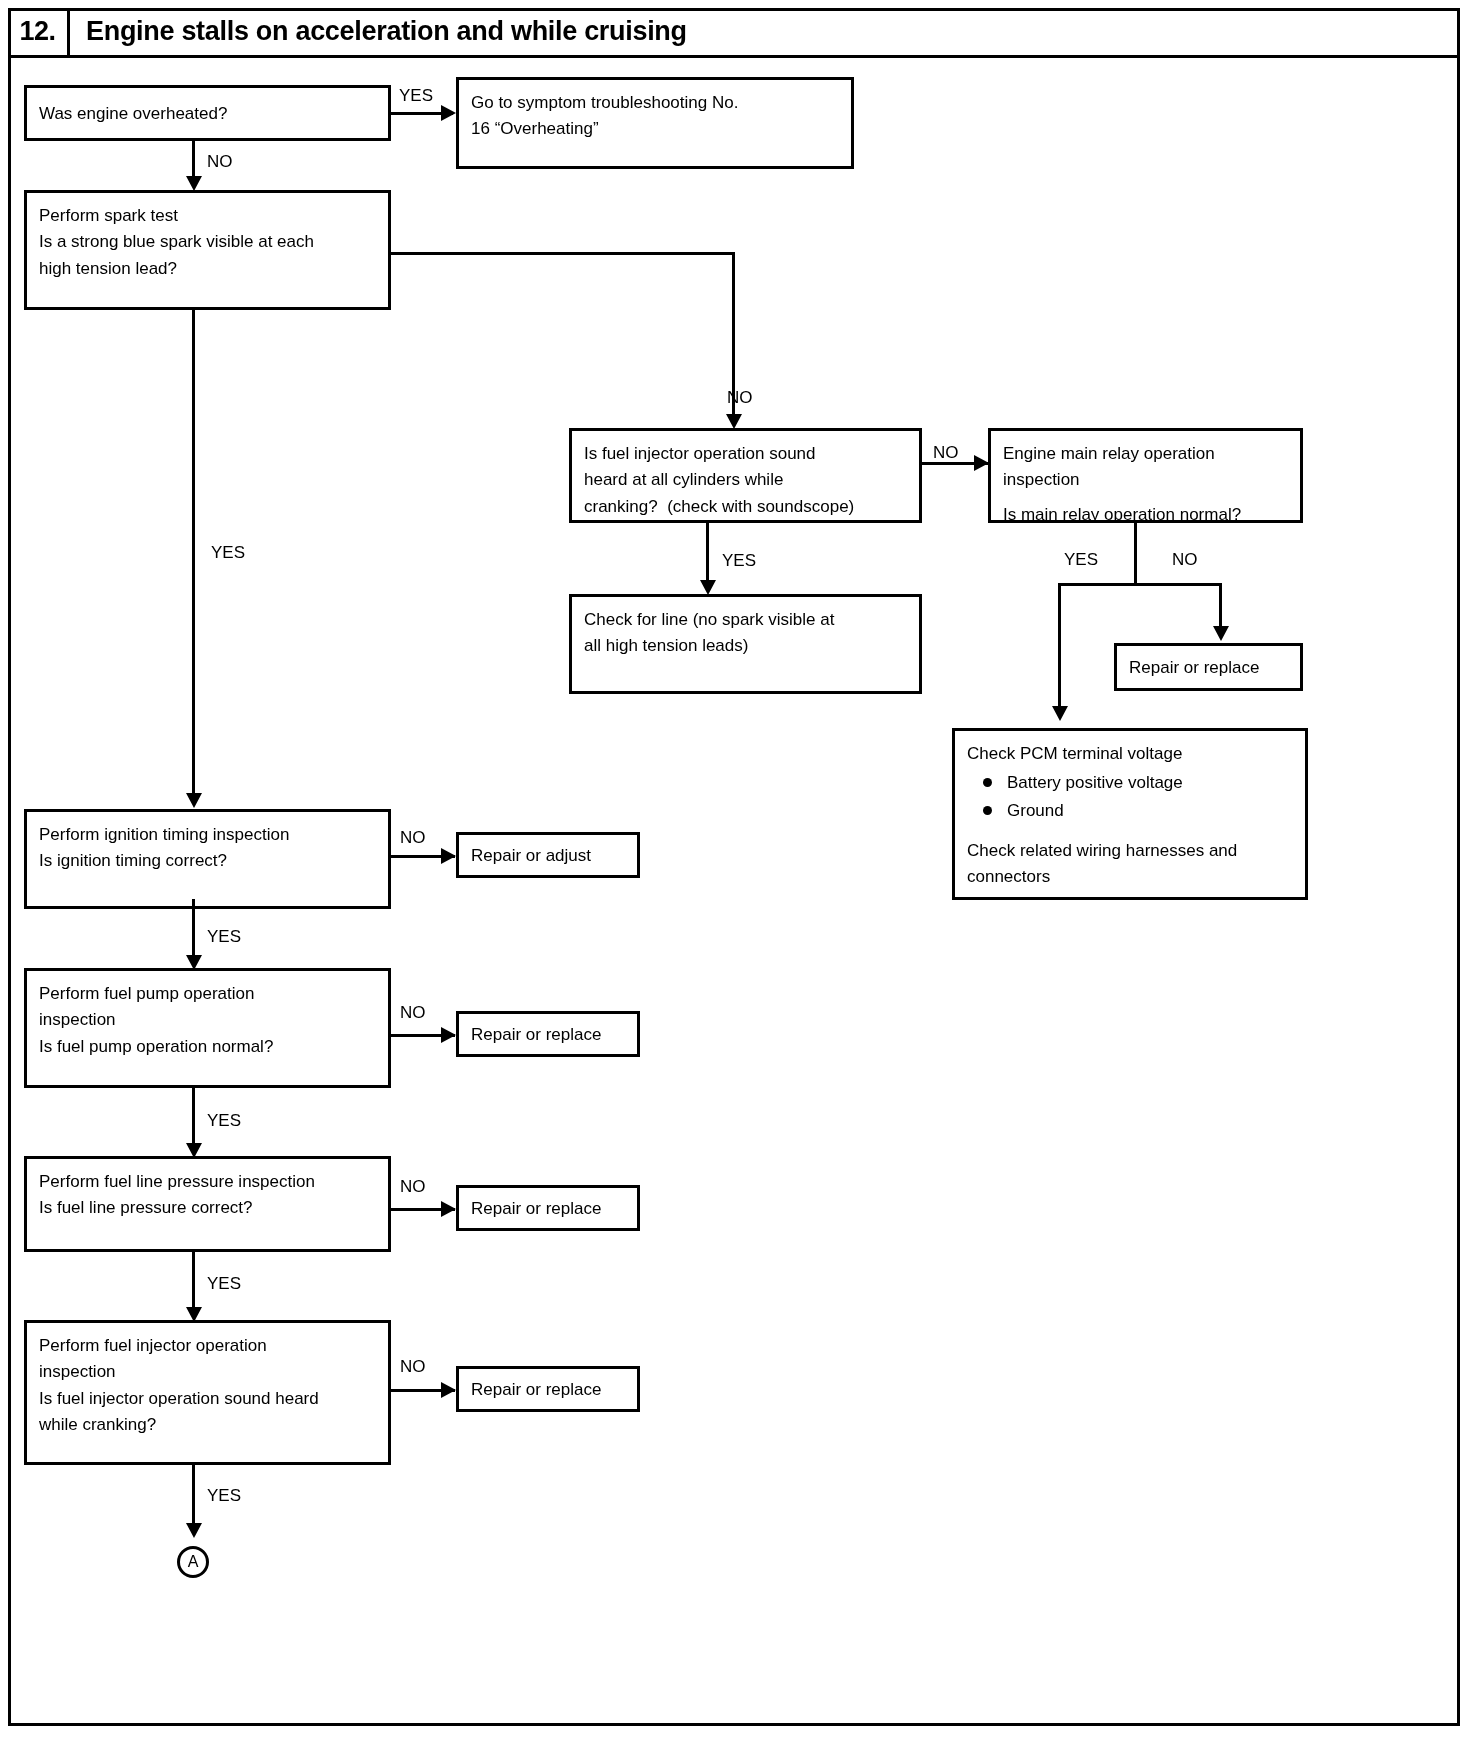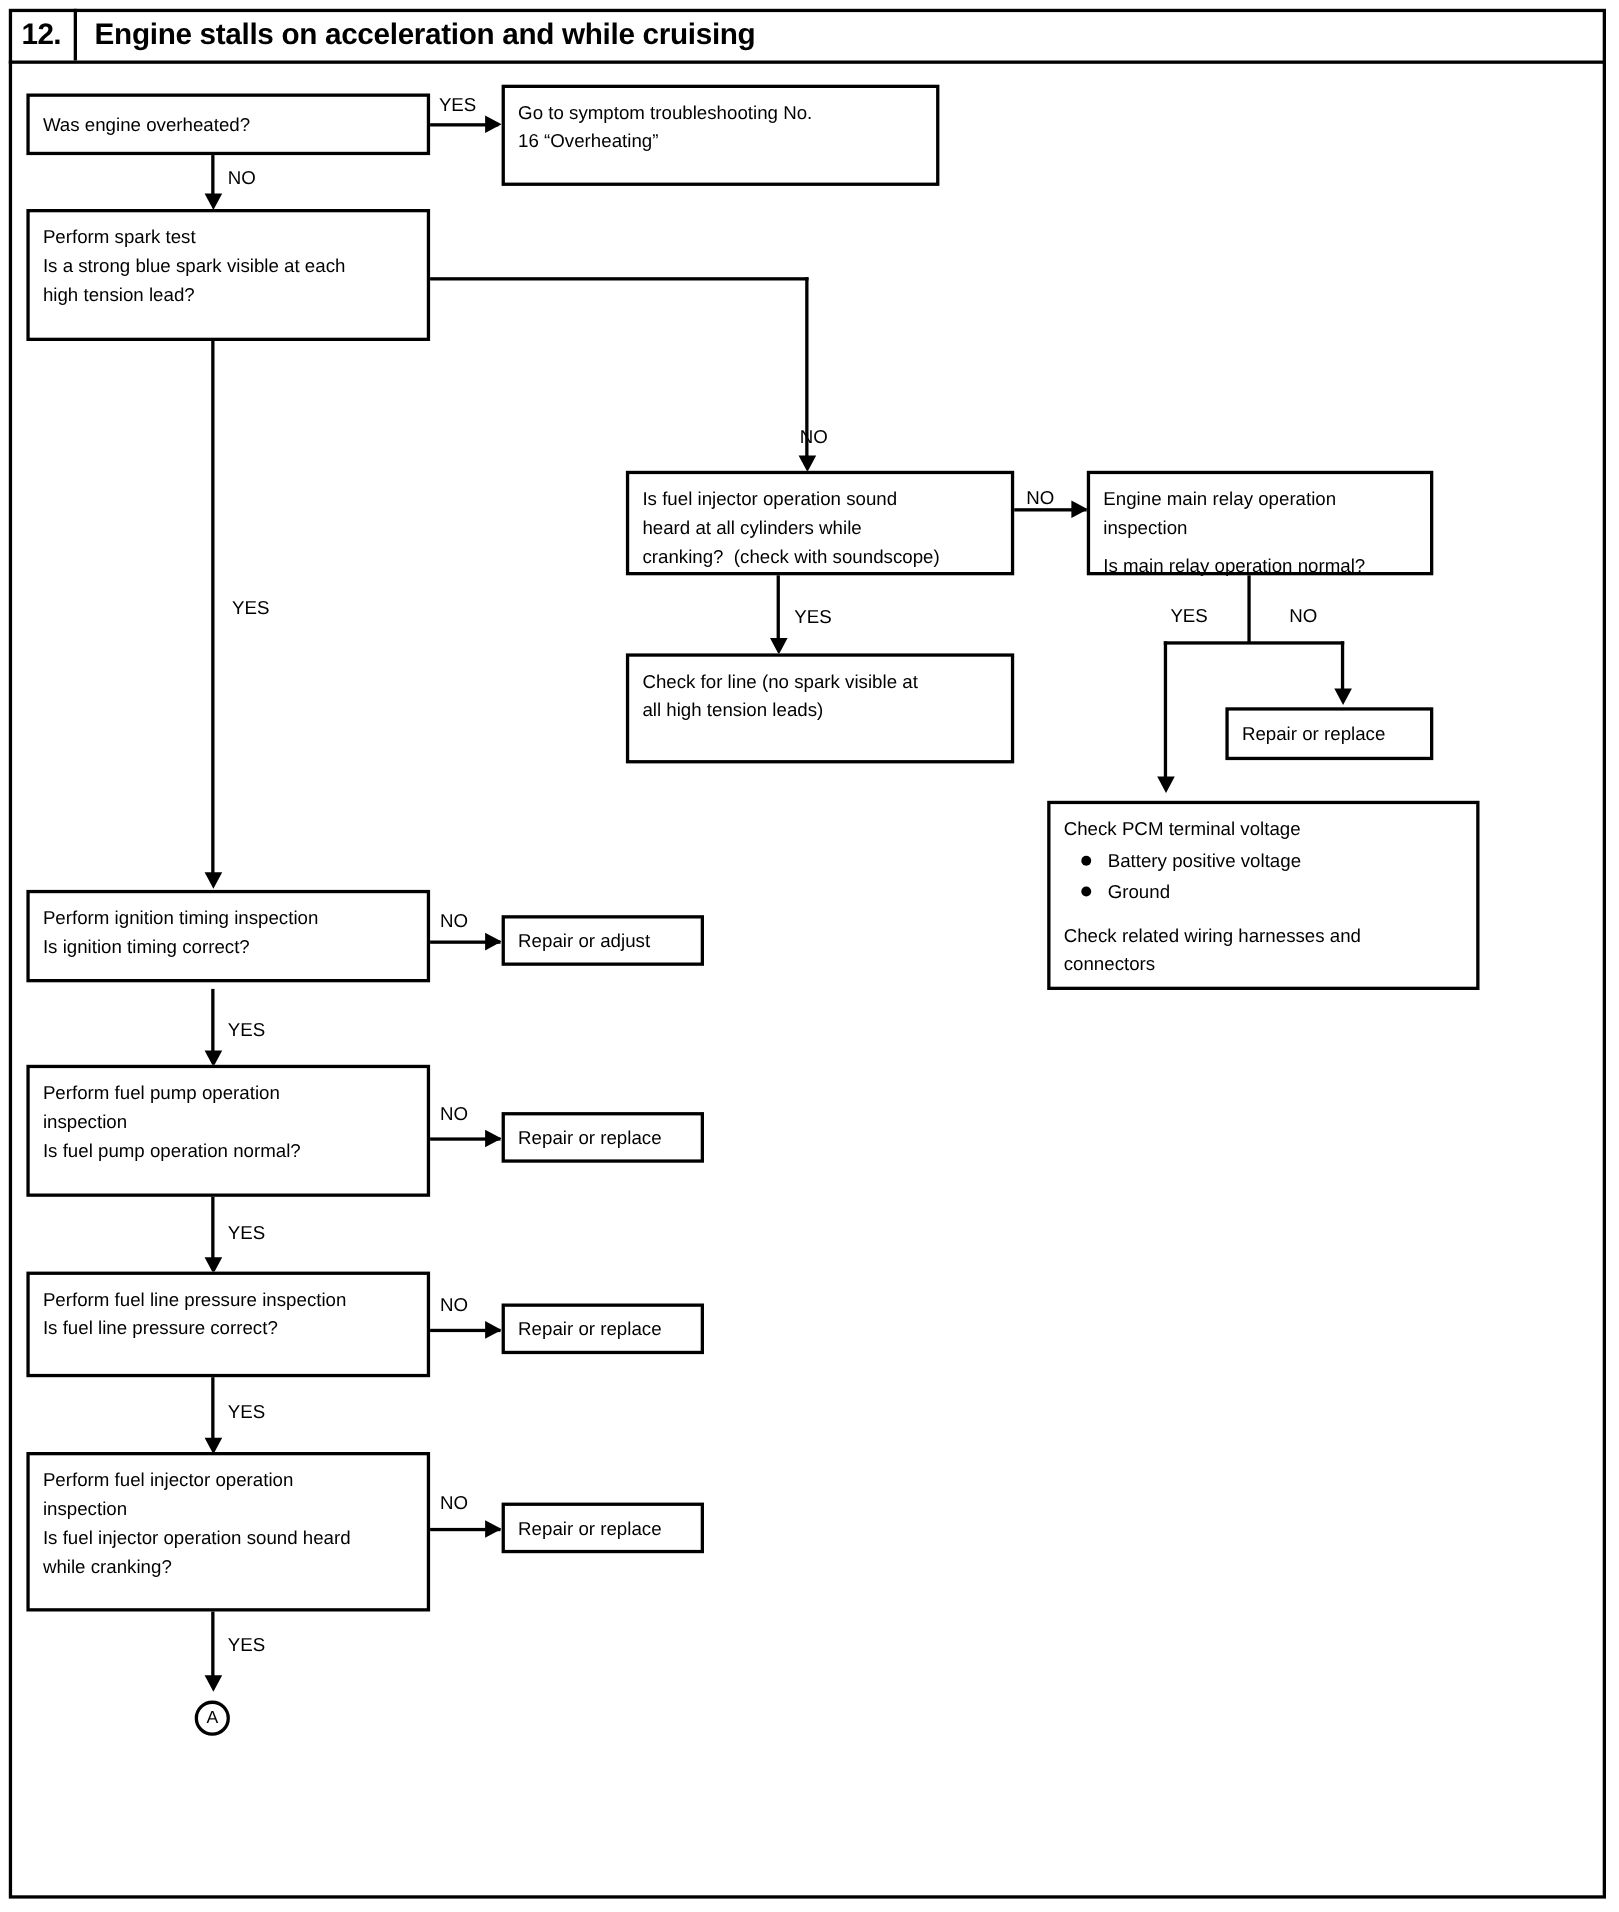--- a/index.html
+++ b/index.html
@@ -223,31 +223,31 @@
   <div class="edge-label" style="left:1064px; top:551px;">YES</div>
 
   <div class="vline" style="left:1219px; top:583px; height:50px;"></div>
   <div class="arrow-down" style="left:1213px; top:626px;"></div>
   <div class="edge-label" style="left:1172px; top:551px;">NO</div>
 
   <div class="box" style="left:1114px; top:643px; width:189px; height:48px; display:flex; align-items:center;">
     <span class="ln">Repair or replace</span>
   </div>
 
-  <div class="box" style="left:952px; top:728px; width:393px; height:172px;">
+  <div class="box" style="left:952px; top:728px; width:356px; height:172px;">
     <span class="ln">Check PCM terminal voltage</span>
     <ul class="bullets">
       <li>Battery positive voltage</li>
       <li>Ground</li>
     </ul>
     <span class="ln">Check related wiring harnesses and</span>
     <span class="ln">connectors</span>
   </div>
 
-  <div class="box" style="left:24px; top:809px; width:367px; height:84px;">
+  <div class="box" style="left:24px; top:809px; width:367px; height:100px;">
     <span class="ln">Perform ignition timing inspection</span>
     <span class="ln">Is ignition timing correct?</span>
   </div>
 
   <div class="hline" style="left:391px; top:855px; width:64px;"></div>
   <div class="arrow-right" style="left:441px; top:848px;"></div>
   <div class="edge-label" style="left:400px; top:829px;">NO</div>
 
   <div class="box" style="left:456px; top:832px; width:184px; height:46px; display:flex; align-items:center;">
     <span class="ln">Repair or adjust</span>

